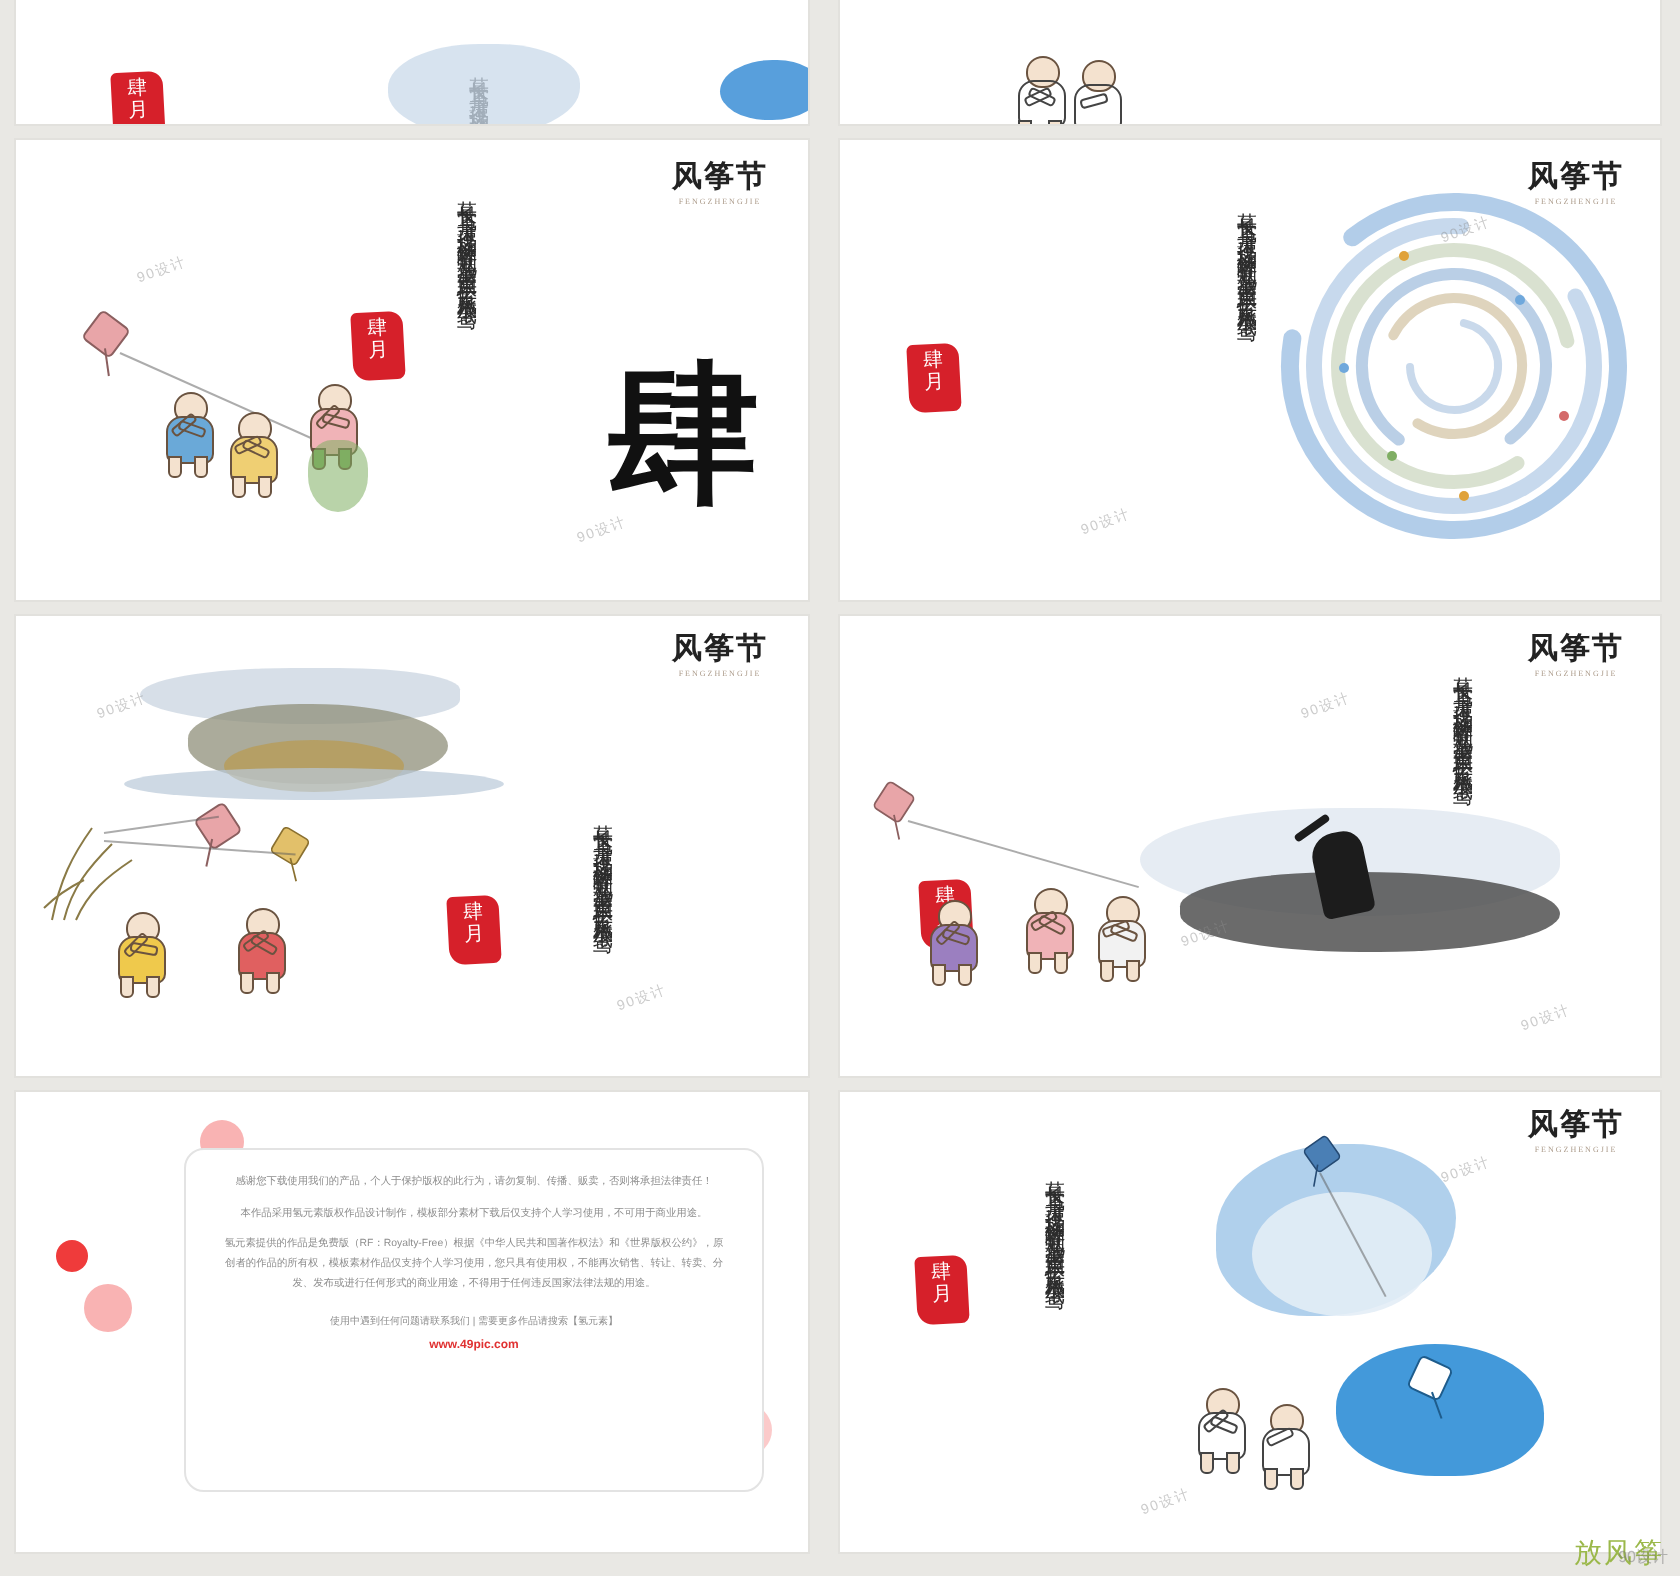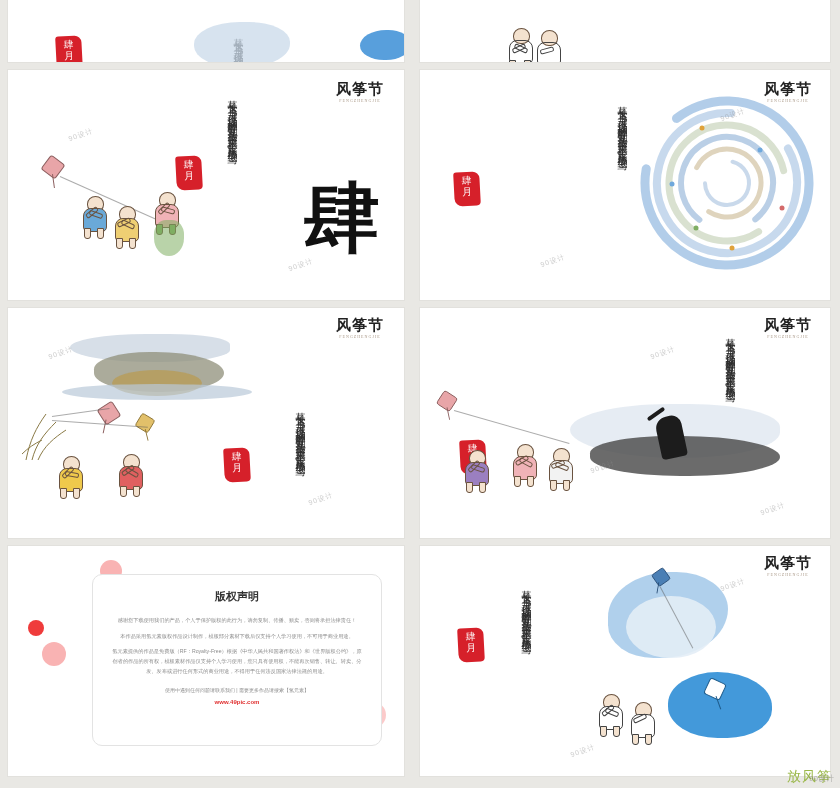--- a/index.html
+++ b/index.html
@@ -461,21 +461,20 @@
   <div class="slide col-l row-3">
     <div class="dot pale" style="left:92px; top:14px; width:22px; height:22px;"></div>
     <div class="dot" style="left:86px; top:40px; width:12px; height:12px;"></div>
     <div class="dot" style="left:20px; top:74px; width:16px; height:16px;"></div>
     <div class="dot pale" style="left:34px; top:96px; width:24px; height:24px;"></div>
     <div class="dot pale" style="left:352px; top:156px; width:26px; height:26px; opacity:.7;"></div>
     <div class="dot" style="left:342px; top:186px; width:10px; height:10px;"></div>
 
 
     <div class="cr-card" style="left:84px; top:28px; width:288px; height:170px;">
-      <div class="cr-title" style="margin-top:14px;">版权声明</div>
       <div class="cr-p" style="margin-top:12px;">感谢您下载使用我们的产品，个人于保护版权的此行为，请勿复制、传播、贩卖，否则将承担法律责任！</div>
       <div class="cr-p" style="margin-top:6px;">本作品采用氢元素版权作品设计制作，模板部分素材下载后仅支持个人学习使用，不可用于商业用途。</div>
       <div class="cr-p" style="margin-top:6px;">氢元素提供的作品是免费版（RF：Royalty-Free）根据《中华人民共和国著作权法》和《世界版权公约》，原创者的作品的所有权，模板素材作品仅支持个人学习使用，您只具有使用权，不能再次销售、转让、转卖、分发、发布或进行任何形式的商业用途，不得用于任何违反国家法律法规的用途。</div>
       <div class="cr-p" style="margin-top:10px; font-size:5px;">使用中遇到任何问题请联系我们 | 需要更多作品请搜索【氢元素】</div>
       <div class="cr-link" style="margin-top:4px;">www.49pic.com</div>
     </div>
   </div>
 
   <div class="slide col-r row-3">
     <div class="logo" style="right:18px; top:10px;">

